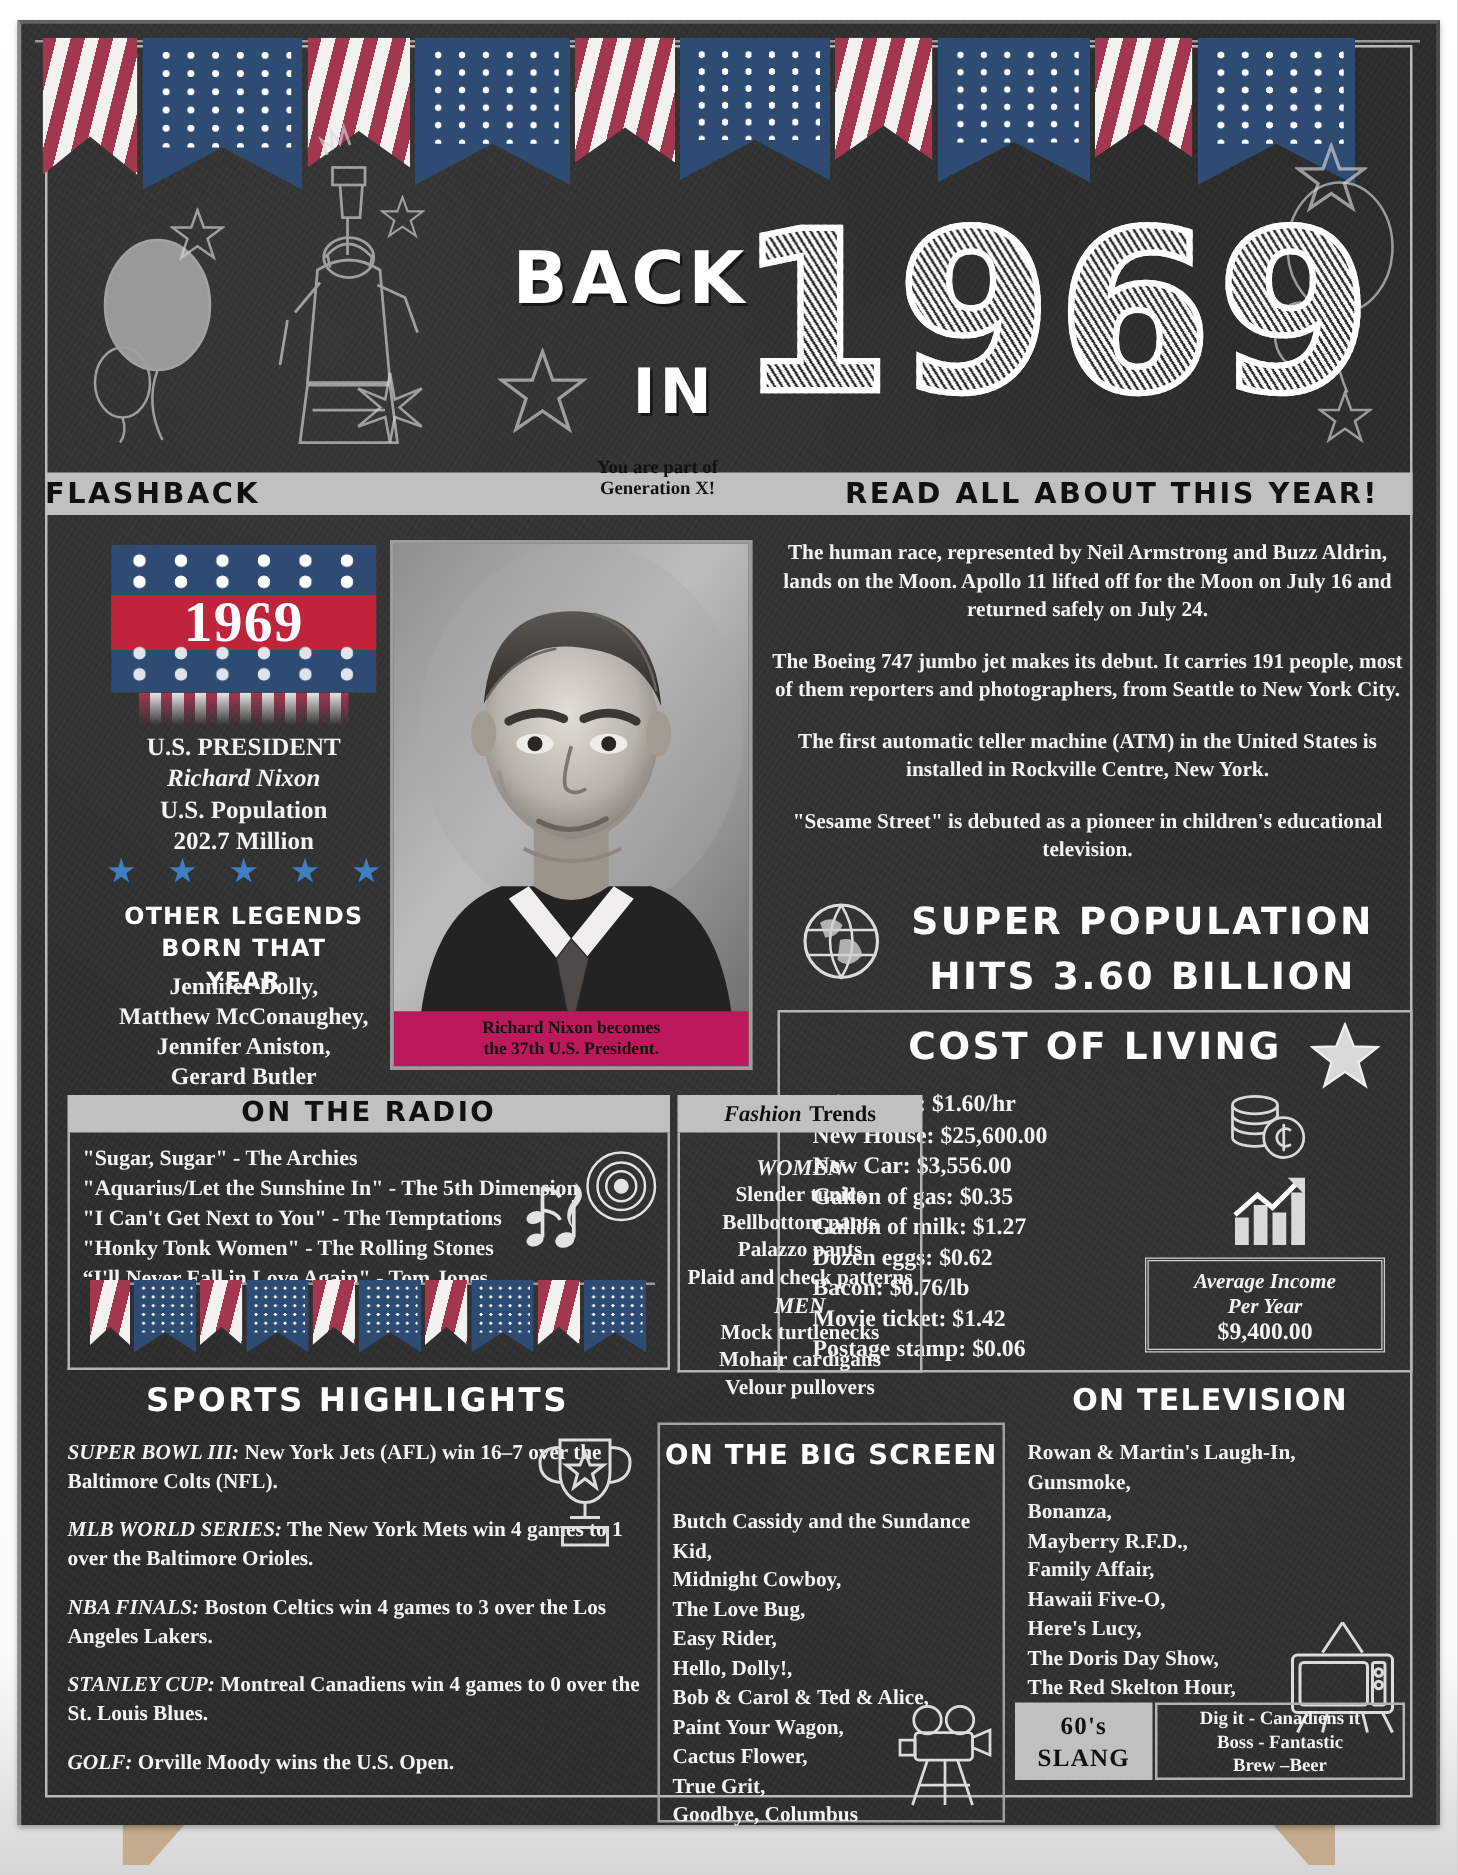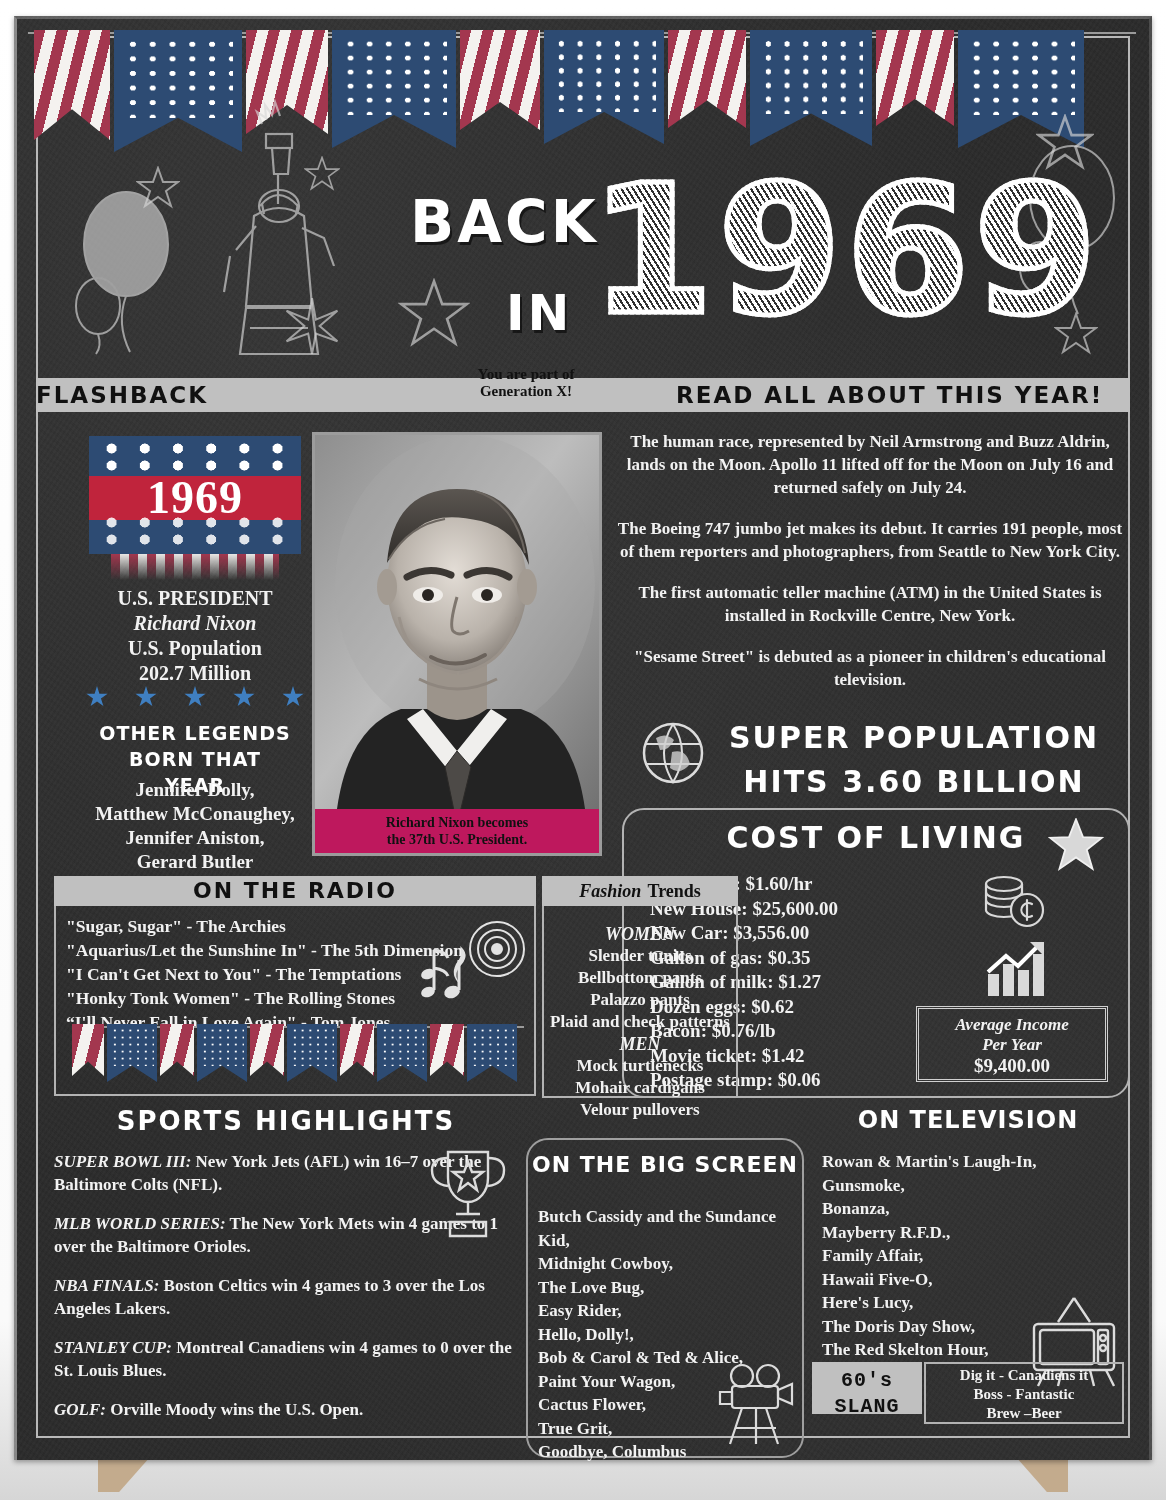--- a/index.html
+++ b/index.html
@@ -78,21 +78,21 @@
 
   
   .bar {
     position:absolute; background:#c0c0c0; color:#111;
     display:flex; align-items:center; justify-content:center;
   }
   .chalkfont { font-family:"DejaVu Sans", sans-serif; font-weight:700;
      letter-spacing:2px; }
 
   
-  .panel { position:absolute;border-radius:22px; }
+  .panel { position:absolute; }
   .panel .title-bar{
      background:#c0c0c0; color:#111; text-align:center;
      font-family:"DejaVu Sans", sans-serif; font-weight:700; letter-spacing:2px;
   }
   .framed { border:2px solid #b3b3b3; }
 
   .serif-b { font-family:"Liberation Serif", serif; font-weight:700; }
 
   
   .plaque { position:absolute; left:75px; top:420px; width:212px; height:140px; }
@@ -517,22 +517,22 @@
         <path d="M30 30 L46 6 M62 30 L46 6"></path>
         <rect x="6" y="32" width="80" height="46" rx="4"></rect>
         <rect x="12" y="38" width="54" height="34" rx="3"></rect>
         <rect x="70" y="38" width="10" height="34" rx="2"></rect>
         <circle cx="75" cy="46" r="3"></circle>
           <circle cx="75" cy="56" r="3"></circle>
         <path d="M18 78 l-8 16 M34 78 l-4 16 M62 78 l4 16 M78 78 l8 16"></path>
       </svg>
     </div>
 
-    <div style="position:absolute; left:798px; top:1346px; width:110px; height:52px; background:#c0c0c0;
-                color:#111; text-align:center; font-family:Liberation Mono, monospace; font-weight:700;
+    <div style="position:absolute; left:798px; top:1346px; width:110px; height:62px; background:#c0c0c0;
+                color:#111; text-align:center; font-family:Liberation Serif, serif; font-weight:700;
                 font-size:20px; letter-spacing:1px; padding-top:6px; line-height:26px;">
       <div>60's</div>
       <div>SLANG</div>
     </div>
     <div class="framed" style="position:absolute; left:910px; top:1346px; width:200px; height:62px; border:2px solid #b3b3b3;
                 color:#f2f2f2; text-align:center; font-family:'Liberation Serif',serif; font-weight:700;
                 font-size:15px; line-height:19px; padding-top:2px;">
       <div>Dig it - Canadiens it</div>
       <div>Boss - Fantastic</div>
       <div>Brew –Beer</div>

